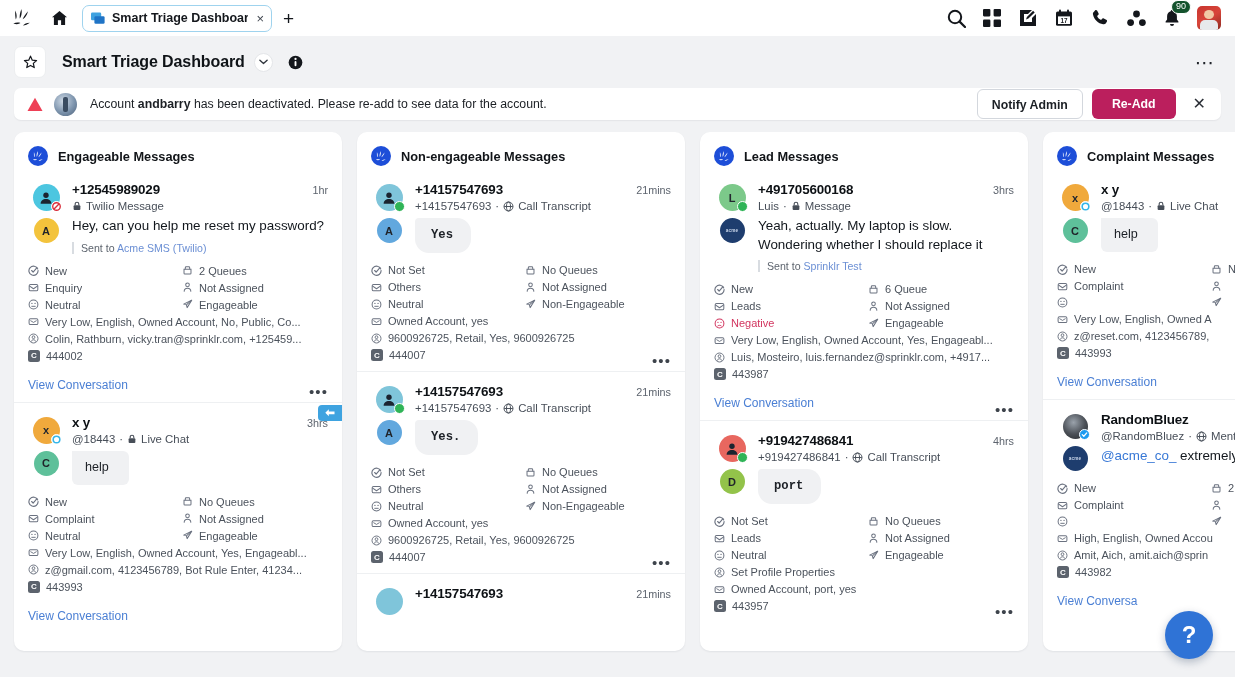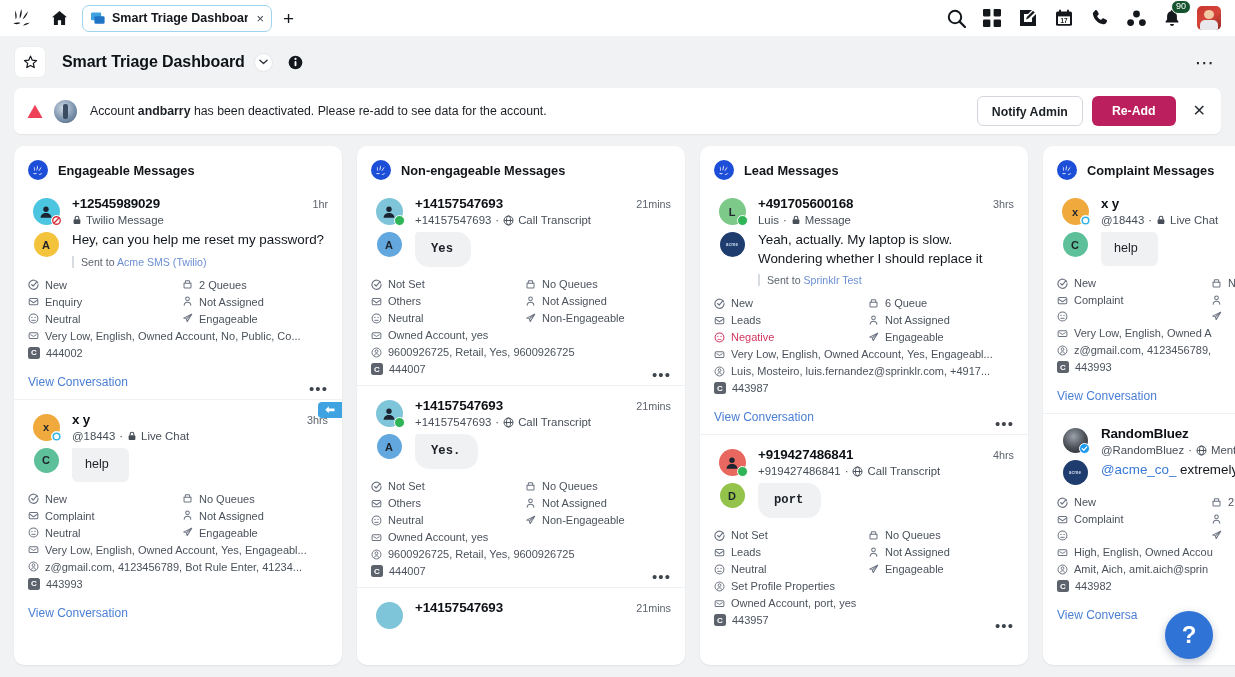--- a/index.html
+++ b/index.html
@@ -69,21 +69,21 @@
   .chev-circle {
     width: 19px; height: 19px; border-radius: 50%; background: #fff;
     display: flex; align-items: center; justify-content: center; margin-left: 9px; cursor: pointer;
     border:1px solid #e4e6e9;
   }
   .info-ico { margin-left: 15px; cursor: pointer; display:flex; align-items:center;}
   .dots-right { margin-left: auto; font-size: 19px; color: #20242a; letter-spacing: 1.2px; cursor: pointer; padding-right:6px; line-height:1;}
 
   
   .alert {
-    margin: 0 14px; height: 46px; background: #fff; border-radius: 7px;
+    margin: 0 14px; height: 32px; background: #fff; border-radius: 7px;
     display: flex; align-items: center; padding: 0 12px 0 13px;
     box-shadow: 0 1px 1.5px rgba(17,24,39,.06);
   }
   .alert-warn { width: 17px; flex:0 0 17px; display:flex;align-items:center; }
   .alert-ava {
     width: 23px; height: 23px; border-radius: 50%; margin-left: 10px; flex:0 0 23px;
     background: radial-gradient(circle at 40% 35%, #cfdae6 0%, #7d94ad 55%, #4a5f77 100%);
     position: relative; overflow:hidden;
   }
   .alert-ava::after{content:'';position:absolute;left:9px;top:4px;width:5px;height:15px;background:#3a4c61;border-radius:2px;}
@@ -427,20 +427,30 @@
       <div class="meta-1col">
         <div class="mrow">
                 <span>
                   <svg width="11" height="11" viewBox="0 0 12 12">
                     <rect x="1.2" y="3" width="9.6" height="6.4" rx="1.5" fill="none" stroke="#6b7280" stroke-width="1.1"></rect>
                     <path d="M3 5.2 6 7l3-1.8" fill="none" stroke="#6b7280" stroke-width="1.05" stroke-linecap="round"></path>
                   </svg>
                 </span>
                 <span class="mtext">Very Low, English, Owned Account, No, Public, Co...</span>
               </div>
+              <div class="mrow">
+                <span>
+                  <svg width="11" height="11" viewBox="0 0 12 12">
+                    <circle cx="6" cy="6" r="4.9" fill="none" stroke="#6b7280" stroke-width="1.05"></circle>
+                    <circle cx="6" cy="4.6" r="1.5" fill="none" stroke="#6b7280" stroke-width="1.05"></circle>
+                    <path d="M3.3 9.6c.4-1.4 1.5-2.2 2.7-2.2s2.3.8 2.7 2.2" fill="none" stroke="#6b7280" stroke-width="1.05"></path>
+                  </svg>
+                </span>
+                <span class="mtext">Colin, Rathburn, vicky.tran@sprinklr.com, +125459...</span>
+              </div>
         <div class="mrow">
                 <span class="idbox">C</span>
                 <span class="mtext">444002</span>
               </div>
       </div>
     </div>
     <div class="viewconv">View Conversation</div>
     <div class="card-dots">•••</div>
   </div>
         <div class="card">
@@ -1221,21 +1231,21 @@
                 <span class="mtext">Very Low, English, Owned A</span>
               </div>
               <div class="mrow">
                 <span>
                   <svg width="11" height="11" viewBox="0 0 12 12">
                     <circle cx="6" cy="6" r="4.9" fill="none" stroke="#6b7280" stroke-width="1.05"></circle>
                     <circle cx="6" cy="4.6" r="1.5" fill="none" stroke="#6b7280" stroke-width="1.05"></circle>
                     <path d="M3.3 9.6c.4-1.4 1.5-2.2 2.7-2.2s2.3.8 2.7 2.2" fill="none" stroke="#6b7280" stroke-width="1.05"></path>
                   </svg>
                 </span>
-                <span class="mtext">z@gmail.com, 4123456789,</span>
+                <span class="mtext">z@reset.com, 4123456789,</span>
               </div>
         <div class="mrow">
                 <span class="idbox">C</span>
                 <span class="mtext">443993</span>
               </div>
       </div>
     </div>
     <div class="viewconv">View Conversation</div>
 
   </div>

